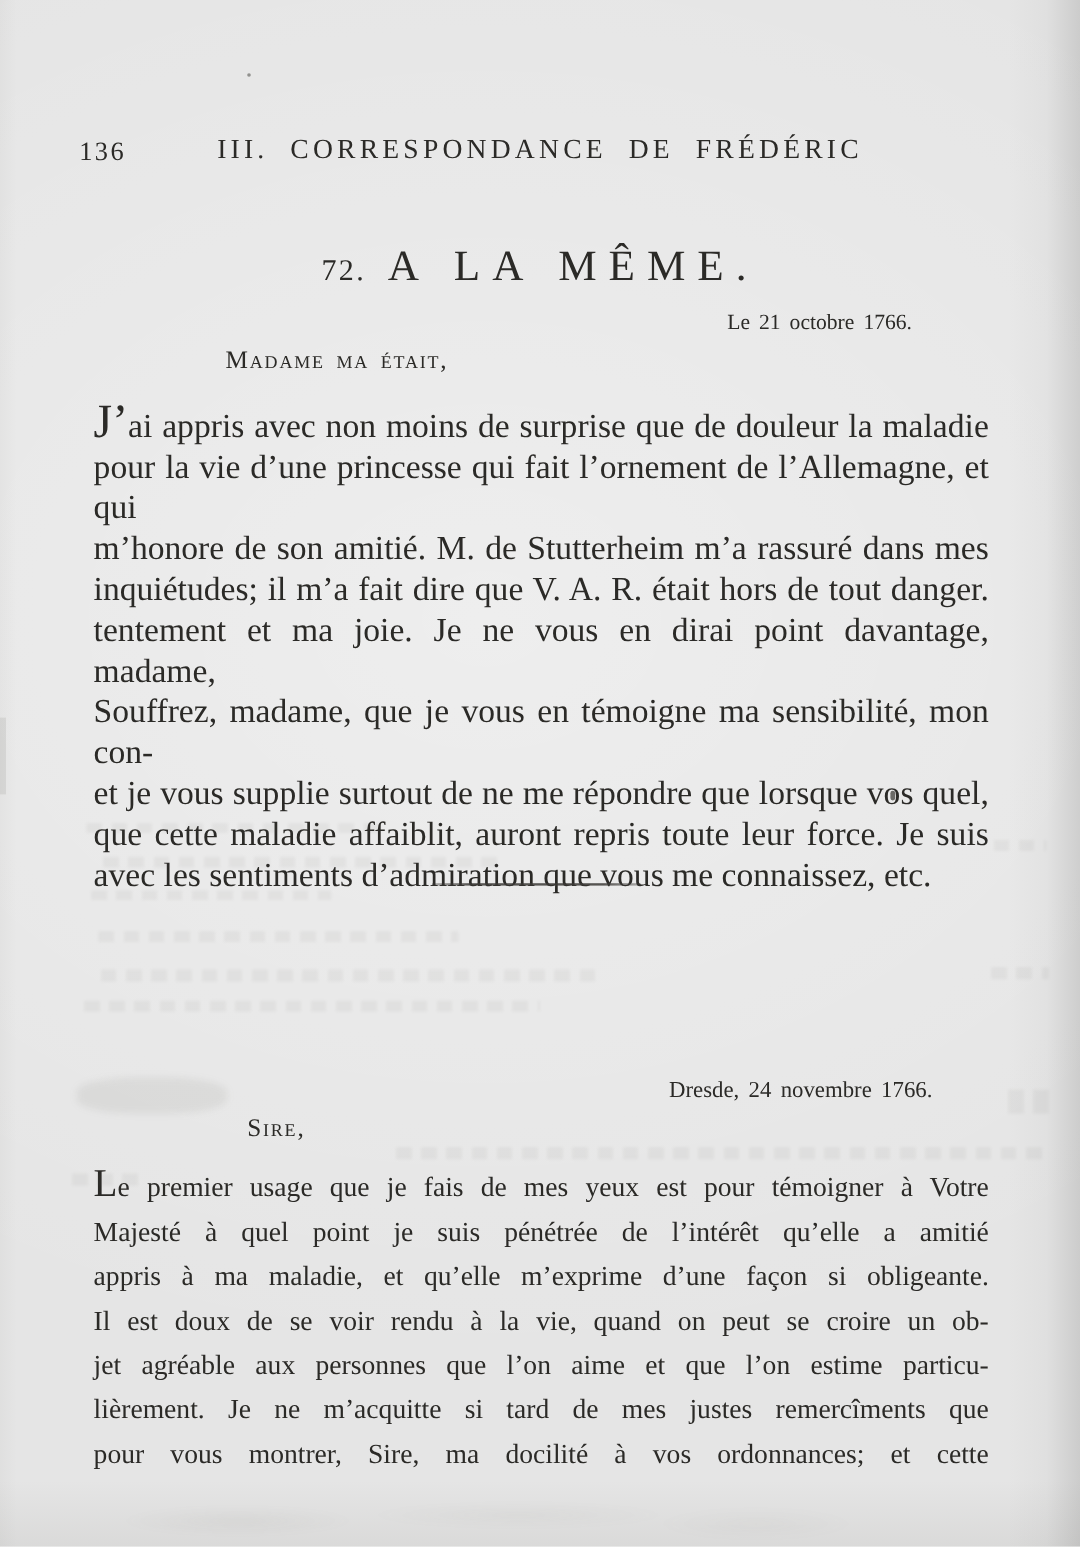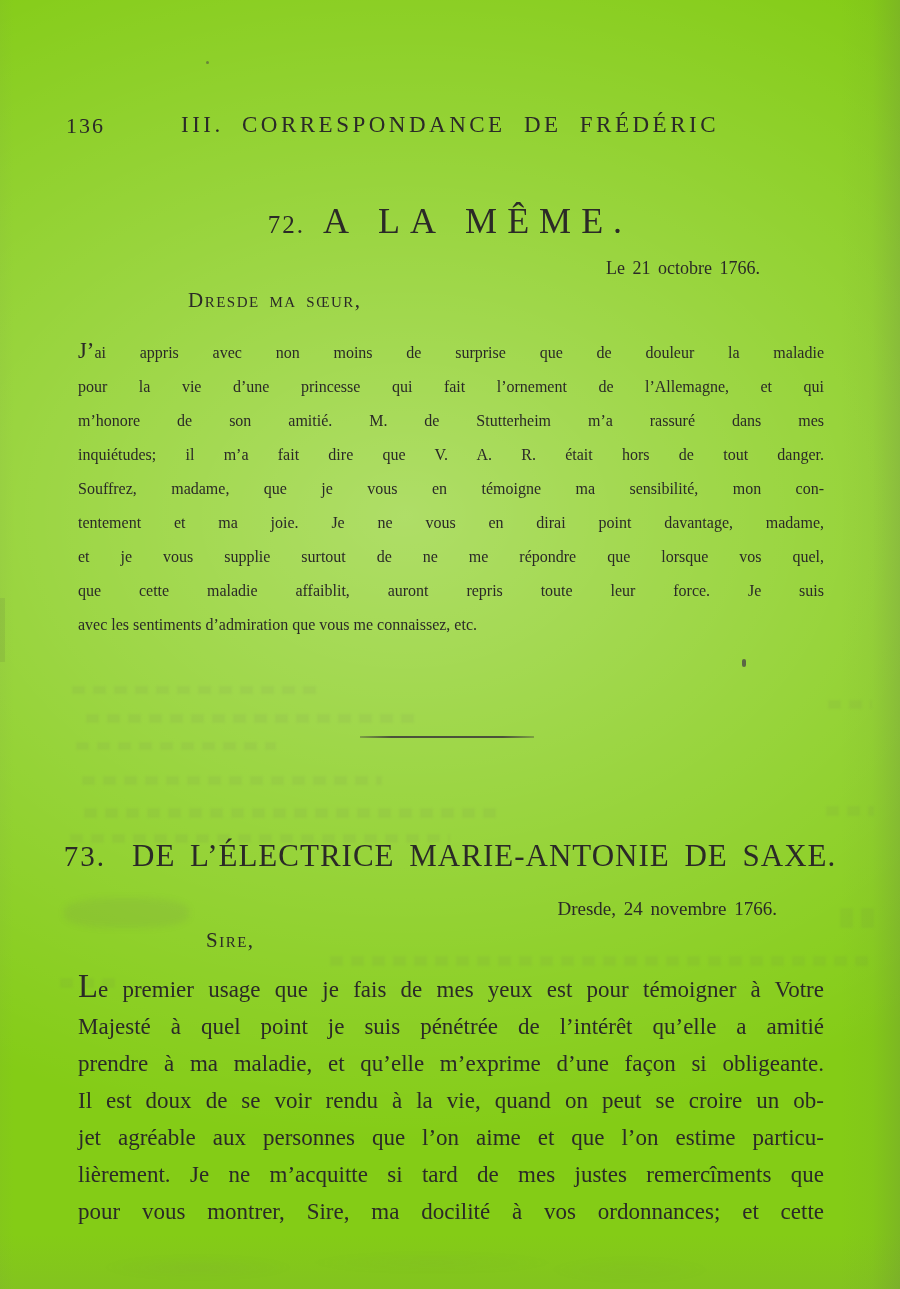--- a/index.html
+++ b/index.html
@@ -1,18 +1,18 @@
 <!DOCTYPE html>
 <html><head>
 <meta charset="utf-8">
 <style>
   html,body { margin:0; padding:0; }
   .page {
     position:relative; width:900px; height:1289px;
-    background:#84cc16; overflow:hidden;
+    background:#e5e5e5; overflow:hidden;
     font-family:"Liberation Serif","DejaVu Serif",serif;
     color:#2b2a27;
   }
   
   .vignette {
     position:absolute; inset:0; pointer-events:none;
     background:
       linear-gradient(to left, rgba(90,90,88,0.18), rgba(90,90,88,0.04) 28px, transparent 60px),
       linear-gradient(to top, rgba(120,118,112,0.10), transparent 55px),
       linear-gradient(to right, rgba(120,118,112,0.05), transparent 14px),
@@ -25,21 +25,21 @@
     font-size:23px; letter-spacing:3.5px; word-spacing:9px;
   }
   .h72 { position:absolute; top:200px; left:0; width:100%; text-align:center; white-space:nowrap; }
   .h72 .num { font-size:25px; letter-spacing:2px; margin-right:18px; }
   .h72 .ttl { font-size:36px; letter-spacing:10px; word-spacing:2px; }
   .dateline72 { position:absolute; top:258px; right:140px; font-size:18px; word-spacing:3px; }
   .salutation { font-variant:small-caps; font-size:21px; letter-spacing:1.5px; word-spacing:3px; }
   .sal72 { position:absolute; top:288px; left:188px; }
   .body-block { position:absolute; left:78px; width:746px; }
   .body72 { top:336px; }
-  .body72 .body-line { font-size:16px; line-height:34px; }
+  .body72 .body-line { font-size:28px; line-height:34px; }
   .body-line { text-align:justify; text-align-last:justify; white-space:normal; }
   .body72 .body-line:last-child { text-align-last:left; }
   .body-line.first-line::first-letter { font-size:1.42em; line-height:0.8; }
   .divider { position:absolute; top:736px; left:360px; width:174px; height:2px;
     background:linear-gradient(90deg, rgba(60,58,55,0.35), rgba(60,58,55,0.85) 18%, rgba(60,58,55,0.85) 82%, rgba(60,58,55,0.35)); }
   .h73 { position:absolute; top:838px; left:0; width:100%; text-align:center; white-space:nowrap; }
   .h73 .num { font-size:29px; letter-spacing:2px; margin-right:26px; }
   .h73 .ttl { font-size:31px; letter-spacing:1px; word-spacing:6px; }
   .dateline73 { position:absolute; top:898px; right:123px; font-size:19px; word-spacing:3px; }
   .sal73 { position:absolute; top:928px; left:206px;text-align:center; }
@@ -66,44 +66,41 @@
 
   <div class="header">
     <span class="page-number">136</span>
     <span class="running-title">III. CORRESPONDANCE DE FRÉDÉRIC</span>
   </div>
 
   <div class="h72">
     <span class="num">72.</span><span class="ttl">A LA MÊME.</span>
   </div>
   <div class="dateline72">Le 21 octobre 1766.</div>
-  <div class="salutation sal72">Dresde ma sœur,</div>
+  <div class="salutation sal72">Madame ma était,</div>
   <div class="body-block body72">
       <div class="body-line first-line">J’ai appris avec non moins de surprise que de douleur la maladie</div>
       <div class="body-line">pour la vie d’une princesse qui fait l’ornement de l’Allemagne, et qui</div>
       <div class="body-line">m’honore de son amitié. M. de Stutterheim m’a rassuré dans mes</div>
       <div class="body-line">inquiétudes; il m’a fait dire que V. A. R. était hors de tout danger.</div>
+      <div class="body-line">tentement et ma joie. Je ne vous en dirai point davantage, madame,</div>
       <div class="body-line">Souffrez, madame, que je vous en témoigne ma sensibilité, mon con-</div>
-      <div class="body-line">tentement et ma joie. Je ne vous en dirai point davantage, madame,</div>
       <div class="body-line">et je vous supplie surtout de ne me répondre que lorsque vos quel,</div>
       <div class="body-line">que cette maladie affaiblit, auront repris toute leur force. Je suis</div>
       <div class="body-line">avec les sentiments d’admiration que vous me connaissez, etc.</div>
     </div>
 
   <div class="divider"></div>
 
-  <div class="h73">
-    <span class="num">73.</span><span class="ttl">DE L’ÉLECTRICE MARIE-ANTONIE DE SAXE.</span>
-  </div>
   <div class="dateline73">Dresde, 24 novembre 1766.</div>
   <div class="salutation sal73">Sire,</div>
   <div class="body-block body73">
       <div class="body-line first-line">Le premier usage que je fais de mes yeux est pour témoigner à Votre</div>
       <div class="body-line">Majesté à quel point je suis pénétrée de l’intérêt qu’elle a amitié</div>
-      <div class="body-line">prendre à ma maladie, et qu’elle m’exprime d’une façon si obligeante.</div>
+      <div class="body-line">appris à ma maladie, et qu’elle m’exprime d’une façon si obligeante.</div>
       <div class="body-line">Il est doux de se voir rendu à la vie, quand on peut se croire un ob-</div>
       <div class="body-line">jet agréable aux personnes que l’on aime et que l’on estime particu-</div>
       <div class="body-line">lièrement. Je ne m’acquitte si tard de mes justes remercîments que</div>
       <div class="body-line">pour vous montrer, Sire, ma docilité à vos ordonnances; et cette</div>
     </div>
 
   <div class="bleed" style="top:686px;left:72px;width:250px;height:8px"></div>
   <div class="bleed" style="top:714px;left:86px;width:330px;height:9px"></div>
   <div class="bleed" style="top:742px;left:76px;width:200px;height:8px"></div>
   <div class="bleed" style="top:776px;left:82px;width:300px;height:9px"></div>

